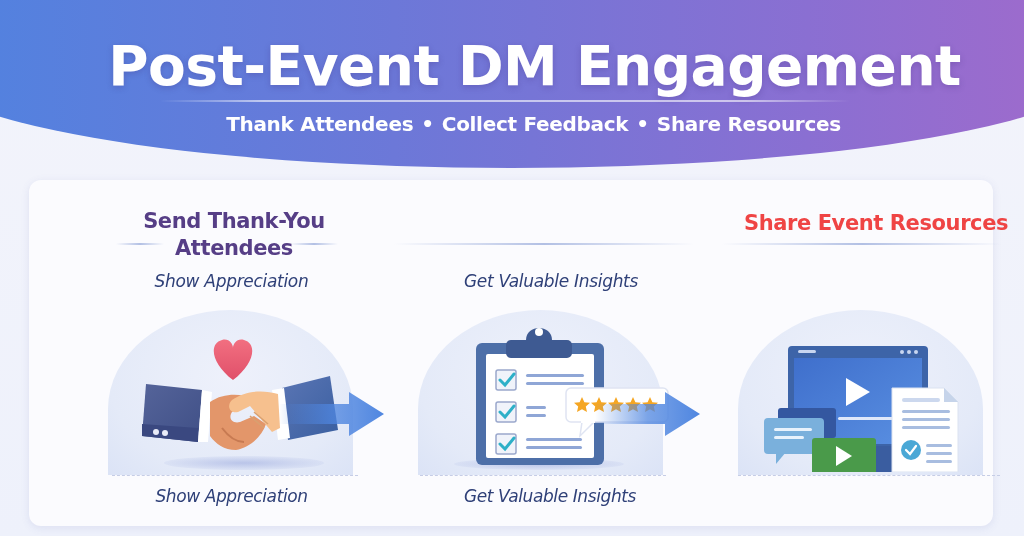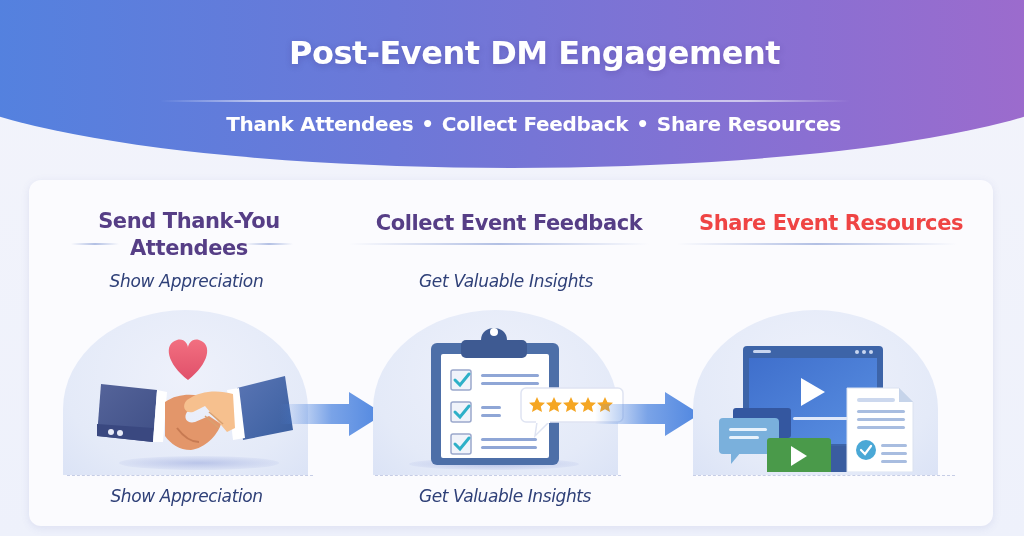--- a/index.html
+++ b/index.html
@@ -16,41 +16,41 @@
     background: linear-gradient(90deg, #4f83e0 0%, #6c78d8 40%, #8a6fd2 75%, #a26acb 100%);
     overflow: hidden;
   }
   .header-content {
     position: absolute; left: 0; top: 0; width: 1024px; height: 170px;
   }
   .title {
     position: absolute; left: 0; right: 0; top: 34px;
     text-align: center; color: #ffffff;
     font-family: "DejaVu Sans", sans-serif;
-    font-weight: bold; font-size: 32px; letter-spacing: -0.5px;
+    font-weight: bold; font-size: 55px; letter-spacing: -0.5px;
     text-shadow: 0 2px 6px rgba(60,40,120,0.25);
     margin-left: 45px;
   }
   .title-rule {
     position: absolute; left: 160px; width: 690px; top: 100px; height: 2px;
     background: linear-gradient(90deg, rgba(255,255,255,0) 0%, rgba(255,255,255,0.6) 15%, rgba(255,255,255,0.6) 85%, rgba(255,255,255,0) 100%);
   }
   .subtitle {
     position: absolute; left: 4px; right: 0; top: 112px;
     text-align: center; color: #ffffff;
     font-size: 20px; font-weight: bold; letter-spacing: -0.3px; padding-left: 39px;
   }
   .subtitle .sep { margin: 0 8px; }
 
   .card {
     position: absolute; left: 29px; top: 180px; width: 964px; height: 346px;
     background: #fbfbfe; border-radius: 12px;
     box-shadow: 0 2px 8px rgba(90,100,170,0.12);
   }
-  .col { position: absolute; top: 0; height: 346px; }
+  .col { position: absolute; top: 0; height: 346px; margin-left: 45px; }
   .col-title {
     position: absolute; left: 0; right: 0; text-align: center;
     font-weight: bold; font-size: 21px; color: #563e86; line-height: 27px;
     letter-spacing: -0.4px;
   }
   .col-title.blue { color: #ef4444; }
   .col-rule {
     position: absolute; height: 2px;
     background: linear-gradient(90deg, rgba(170,180,220,0) 0%, rgba(170,185,225,0.9) 50%, rgba(170,180,220,0) 100%);
   }
@@ -153,21 +153,20 @@
           <stop offset="0" stop-color="#4f86e0" stop-opacity="0"></stop>
           <stop offset="0.5" stop-color="#4f86e0" stop-opacity="0.75"></stop>
           <stop offset="1" stop-color="#4f86e0"></stop>
         </linearGradient>
       </defs>
       <polygon points="0,12 70,12 70,0 105,22 70,44 70,32 0,32" fill="url(#arrG1)"></polygon>
     </svg>
   </div>
 
   <div class="col" style="left:320px; width:320px;">
-    <div class="col-title" style="top:30px;">Collect Event Feedback</div>
     <div class="col-rule" style="left:0; width:300px; top:63px;"></div>
     <div class="col-sub" style="top:91px; left:-6px;">Get Valuable Insights</div>
 
     <div class="bubble" style="left:24px; top:130px; width:245px; height:165px;"></div>
     <div class="shadow-ellipse" style="left:60px; top:278px; width:170px; height:12px;"></div>
     <div class="dash" style="left:26px; top:295px; width:246px;"></div>
 
     <div style="position:absolute; left:80px; top:138px;">
       <svg width="140" height="150" viewBox="0 0 140 150">
         <rect x="2" y="25" width="128" height="122" rx="6" fill="#4d6fa8"></rect>

